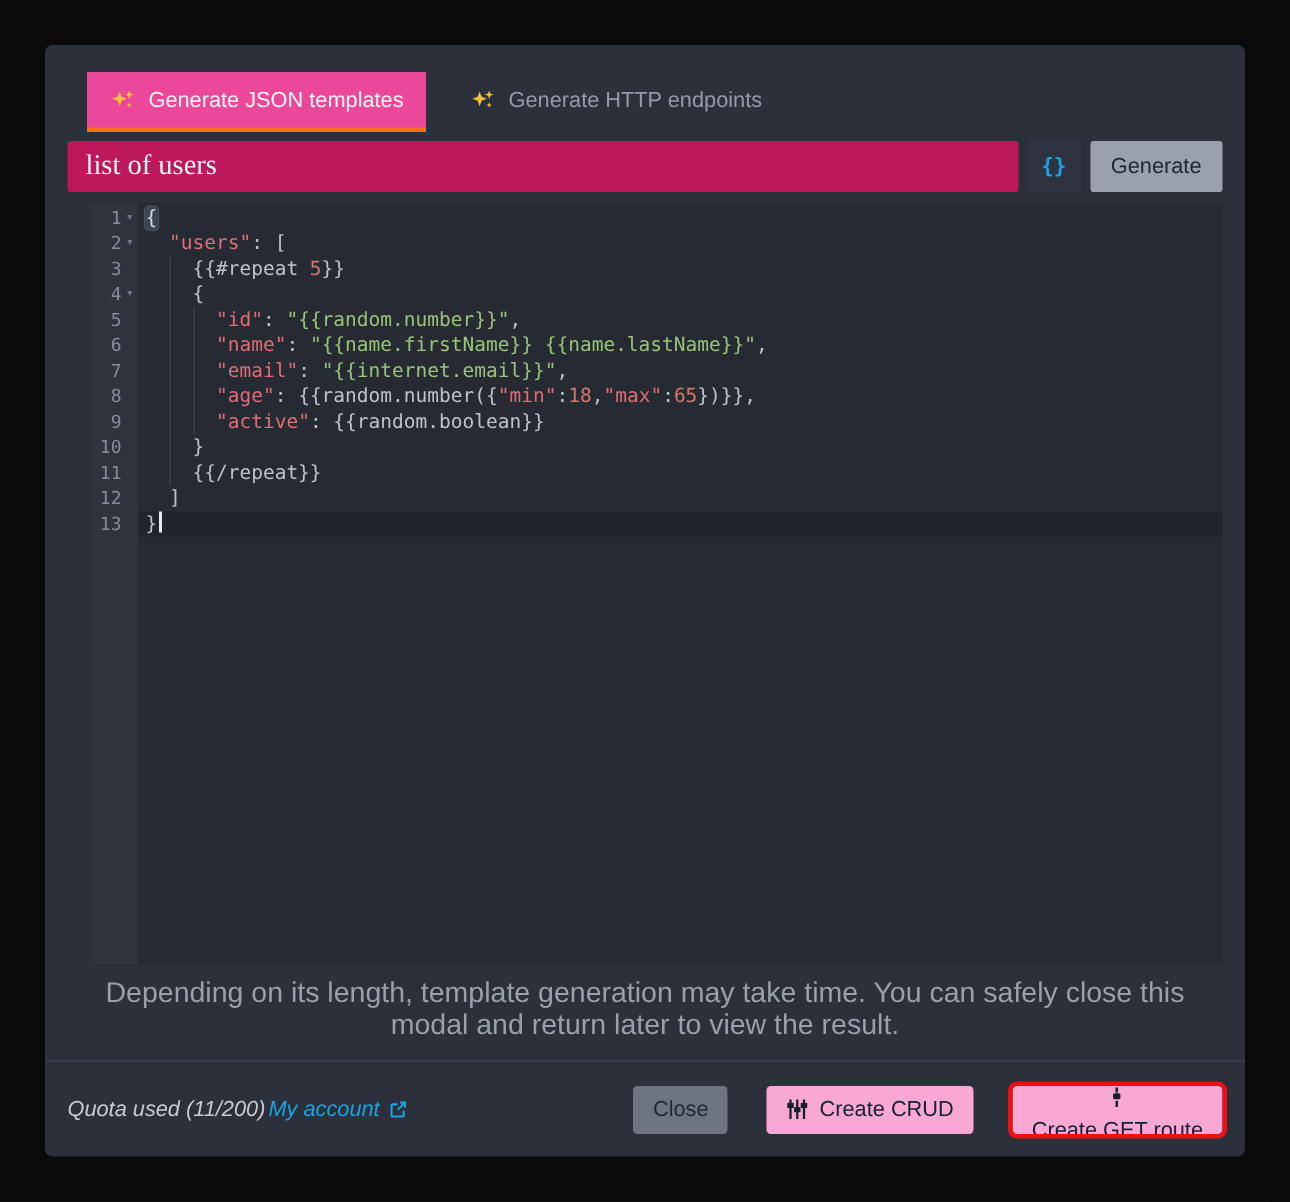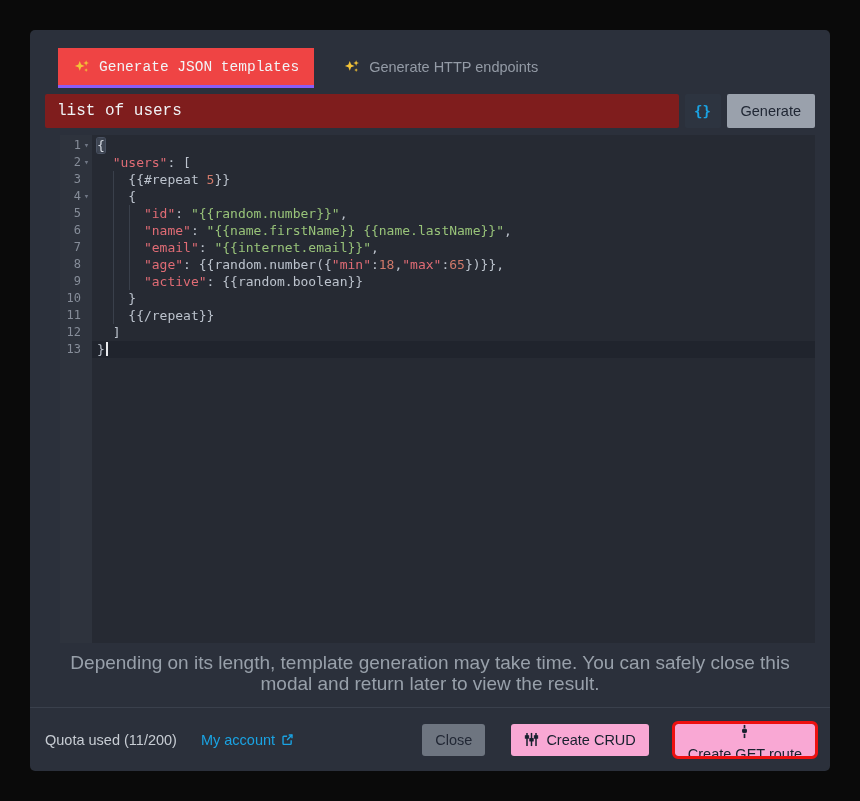--- a/index.html
+++ b/index.html
@@ -5,28 +5,28 @@
   * { margin:0; padding:0; box-sizing:border-box; }
   html,body { width:860px; height:801px; background:#0a0a0a; overflow:hidden;
               font-family:"Liberation Sans", sans-serif; }
   .modal { position:absolute; left:30px; top:30px; width:800px; height:741px;
            background:#2b303b; border-radius:5px; }
 
   
   .tabs { display:flex; align-items:stretch; padding:18px 28px 0 28px; gap:14px; height:58px; }
   .tab { display:flex; align-items:center; gap:8px; padding:0 15px; font-size:14.5px;
          color:#949ba6; cursor:pointer; border-bottom:3px solid transparent; }
-  .tab.active { background:#ef4444; color:#f2f4f6; border-bottom:3px solid #8b5cf6;font-family:Liberation Mono, monospace; }
+  .tab.active { background:#ec4899; color:#f2f4f6; border-bottom:3px solid #f97316; }
   .sparkles { width:18px; height:18px; flex:none; }
 
   
   .prompt-row { display:flex; gap:6px; padding:6px 15px 0 15px; align-items:center; }
-  .prompt-input { flex:1; height:34px; background:#7f1d1d; border:none; outline:none;
-                  color:#f0f2f5; font-size:16px; padding:0 12px; border-radius:2px;
-                  font-family:Liberation Mono, monospace; }
+  .prompt-input { flex:1; height:34px; background:#be185d; border:none; outline:none;
+                  color:#f0f2f5; font-size:19px; padding:0 12px; border-radius:2px;
+                  font-family:Liberation Serif, serif; }
   .braces-btn { width:36px; height:34px; background:#2d3440; border:none; border-radius:2px;
                 color:#1aa3e3; font-family:"DejaVu Sans Mono", monospace; font-size:14px;
                 font-weight:bold; cursor:pointer; }
   .generate-btn { height:34px; background:#9aa1ac; border:none; border-radius:2px;
                   color:#202734; font-size:14.5px; padding:0 14px; cursor:pointer;
                   font-family:"Liberation Sans", sans-serif; }
 
   
   .editor { position:absolute; left:30px; top:105px; width:755px; height:508px;
             background:#262a33; font-family:"DejaVu Sans Mono", monospace; font-size:13px;
@@ -52,21 +52,21 @@
             vertical-align:-2px; margin-left:1px; }
 
   
   .note { position:absolute; left:40px; top:622px; width:720px; text-align:center;
           color:#98a0aa; font-size:19px; line-height:21px; }
 
   
   .footer { position:absolute; left:0; bottom:0; width:100%; height:64px;
             border-top:1px solid #3a404c; display:flex; align-items:center;
             justify-content:space-between; padding:0 15px; }
-  .footer-left { display:flex; align-items:flex-end; gap:24px; font-size:14.5px; }
+  .footer-left { display:flex; align-items:flex-end; gap:2px; font-size:14.5px;font-style:italic; }
   .quota { color:#c7ccd3; }
   .account-link { color:#1aa3e3; text-decoration:none; display:flex; align-items:center;
                   gap:6px; cursor:pointer; font-size:14.5px; }
   .footer-right { display:flex; align-items:center; gap:26px; }
   .btn { height:32px; border:none; border-radius:3px; font-size:14.5px; cursor:pointer;
          display:flex; align-items:center; gap:7px; padding:0 13px;
          font-family:"Liberation Sans", sans-serif; }
   .btn-close { background:#6e7580; color:#222835; }
   .btn-cyan { background:#f9a8d4; color:#17202e; }
   .btn-highlighted { outline:3px solid #ee1010; outline-offset:0;flex-direction:column; }

